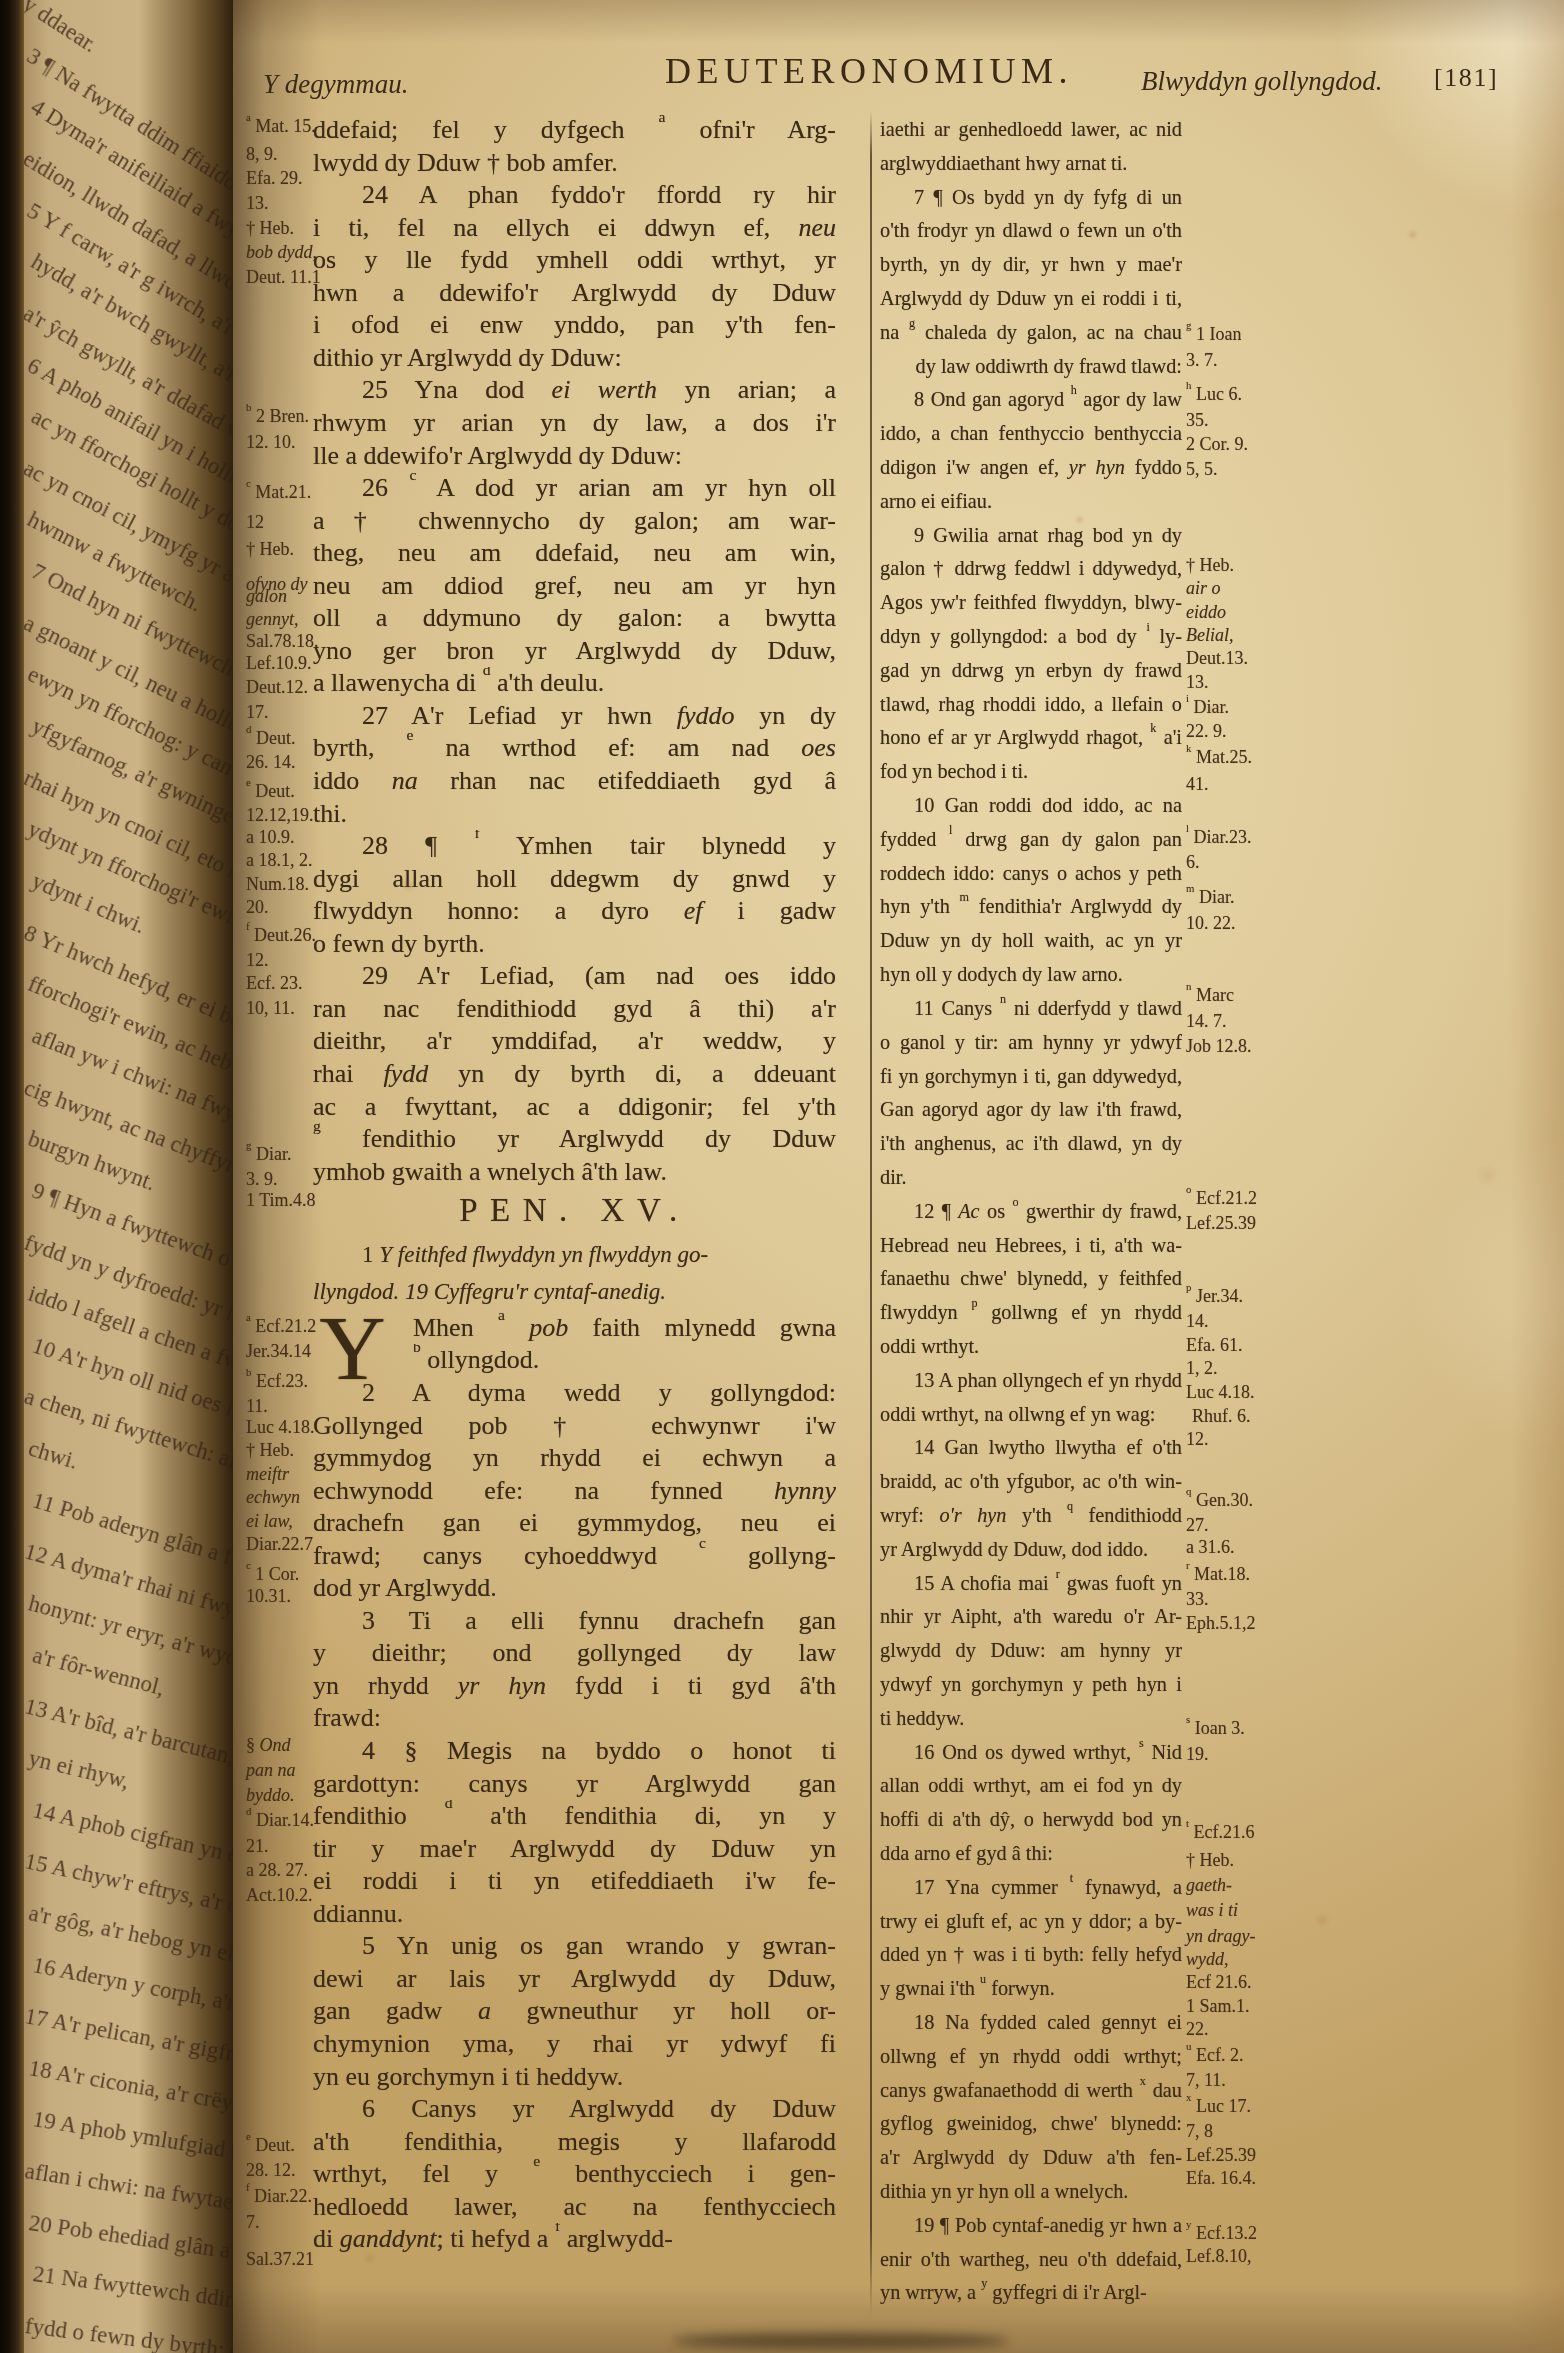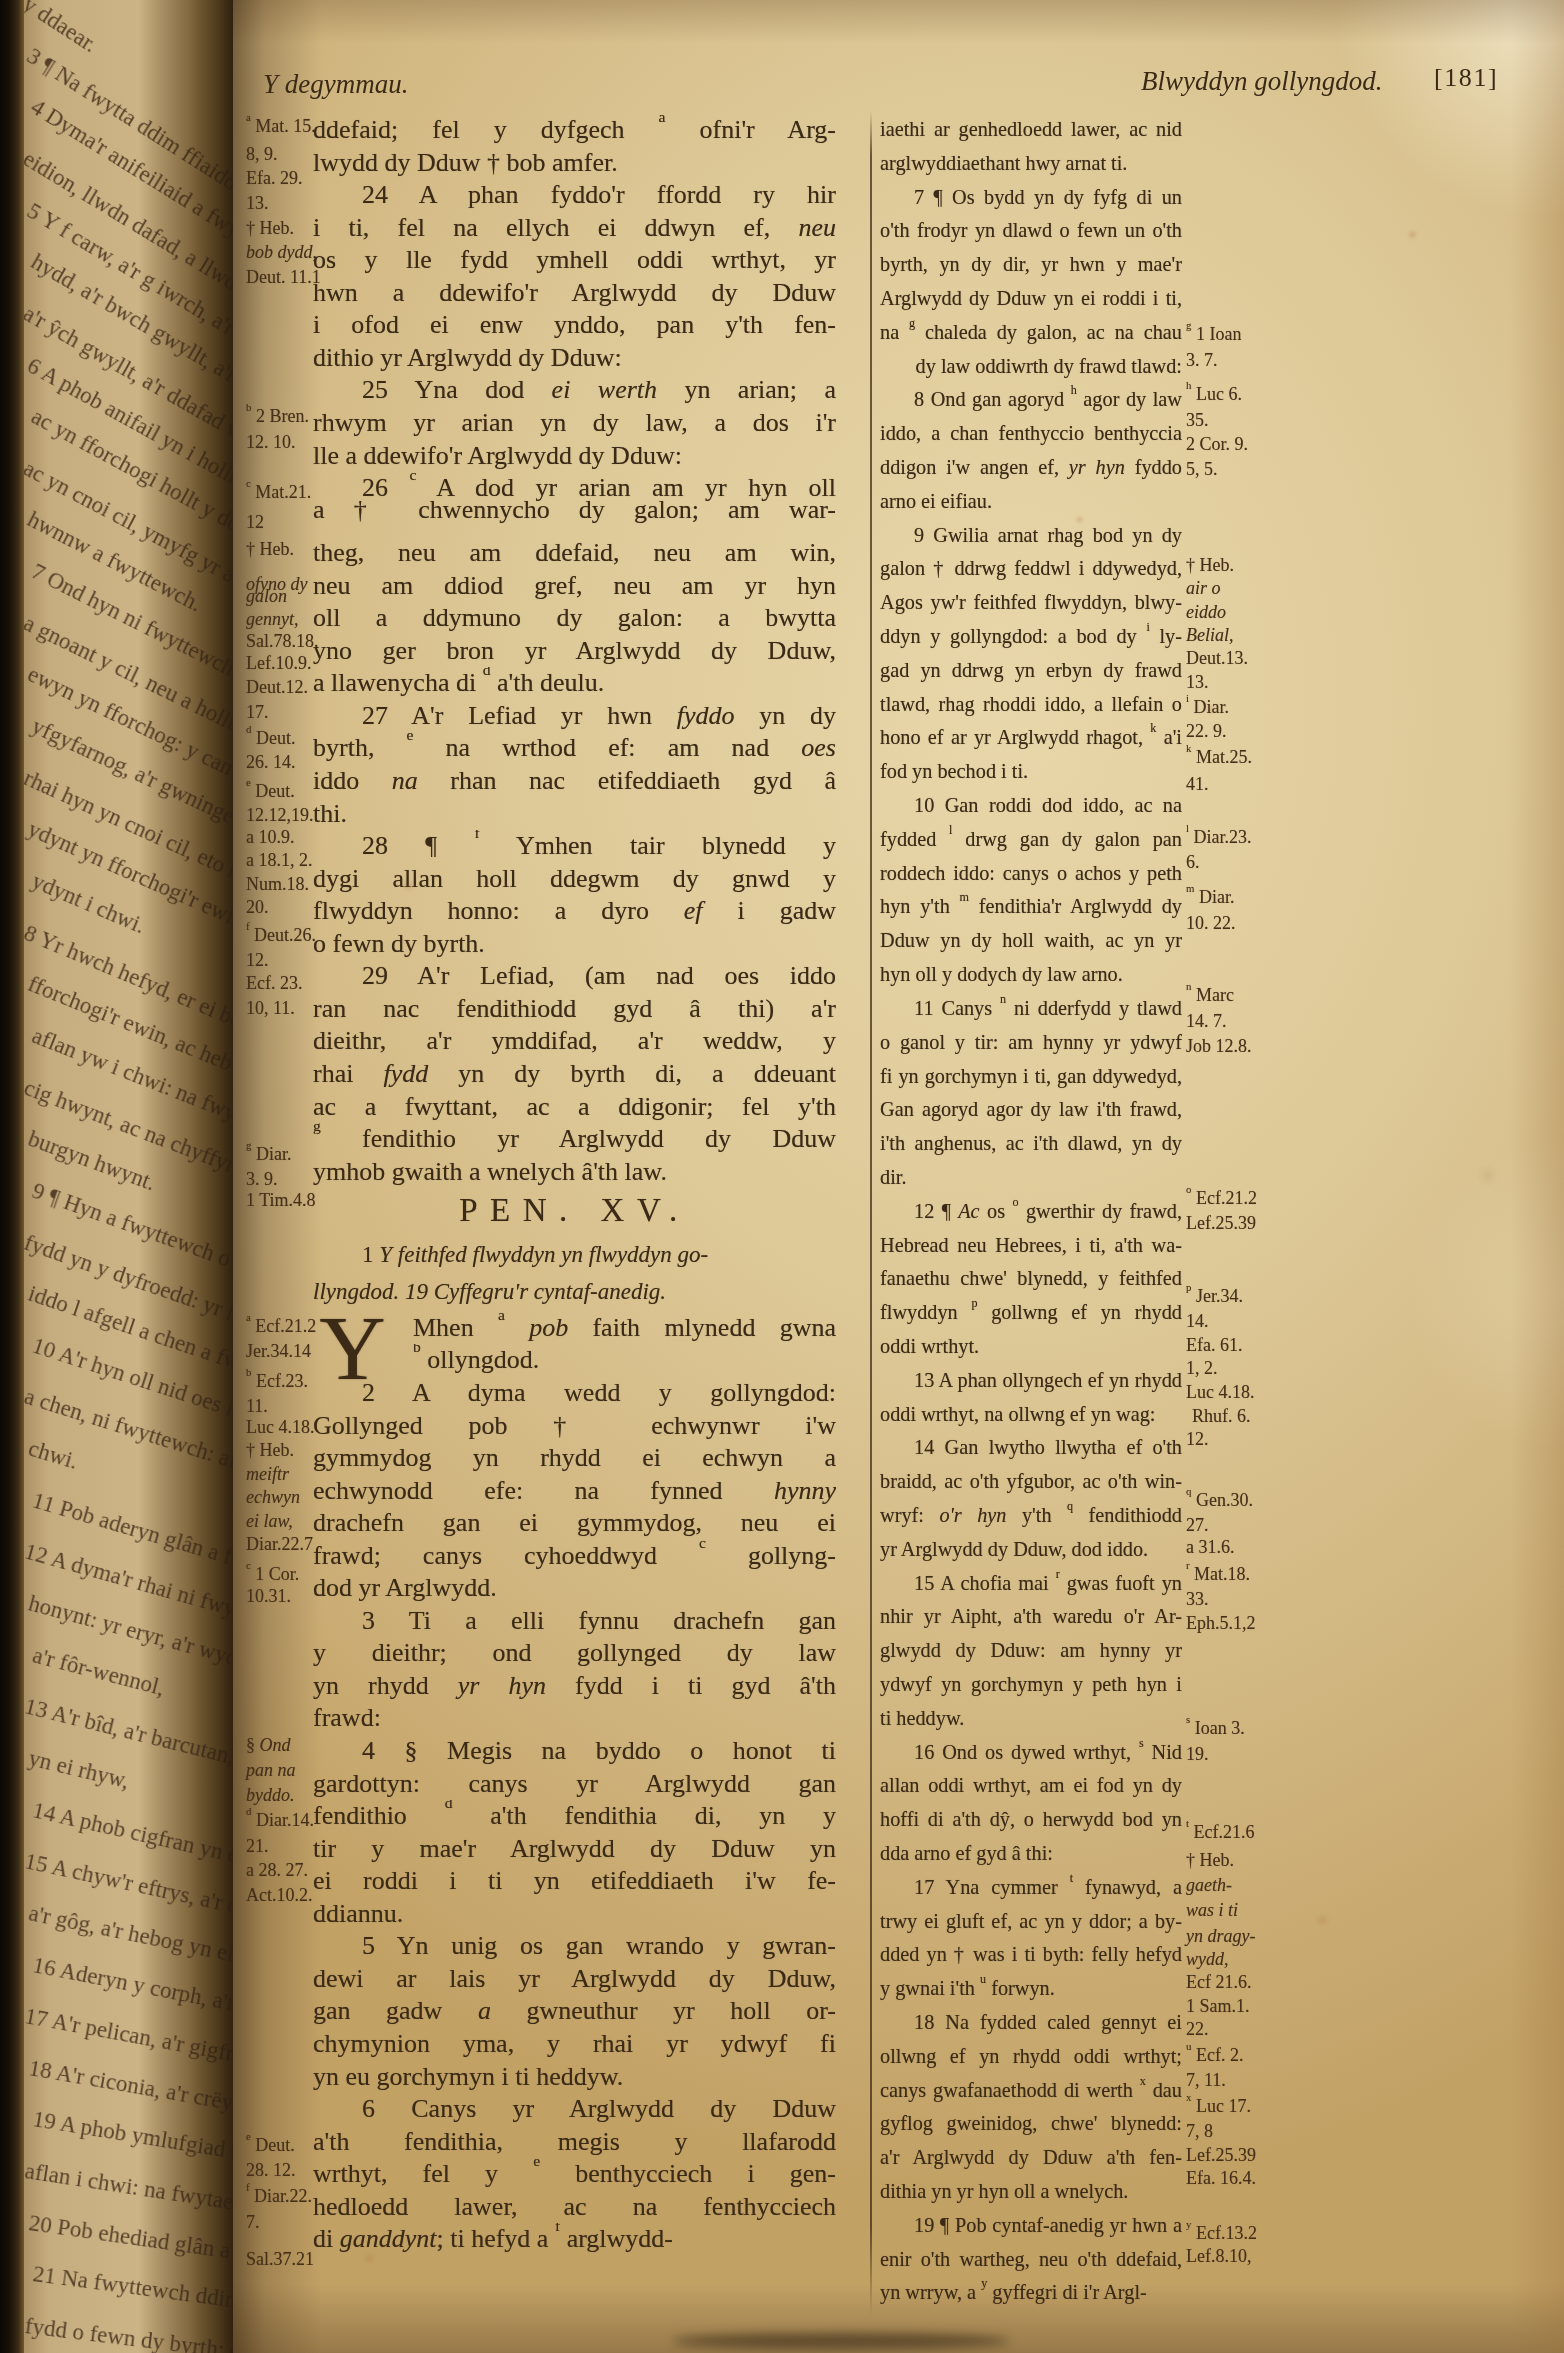--- a/index.html
+++ b/index.html
@@ -116,20 +116,21 @@
       <div class="strip-line" style="top: 2055px; left: 7px; transform: rotate(9.8deg);">18 A'r ciconia, a'r crëyr yn</div>
       <div class="strip-line" style="top: 2106px; left: 11px; transform: rotate(9.22deg);">19 A phob ymlufgiad ehedog</div>
       <div class="strip-line" style="top: 2158px; left: 3.1px; transform: rotate(8.64deg);">aflan i chwi: na fwytaer</div>
       <div class="strip-line" style="top: 2210px; left: 7px; transform: rotate(8.06deg);">20 Pob ehediad glân a fwyt</div>
       <div class="strip-line" style="top: 2261px; left: 11px; transform: rotate(7.48deg);">21 Na fwyttewch ddim burgyn</div>
       <div class="strip-line" style="top: 2313px; left: 3.1px; transform: rotate(6.9deg);">fydd o fewn dy byrth: canys</div>
     </div>
   <div id="edge"></div>
 
   <div class="htxt" id="h-left">Y degymmau.</div>
+  <div class="htxt" id="h-center">DEUTERONOMIUM.</div>
   <div class="htxt" id="h-right">Blwyddyn gollyngdod.</div>
   <div class="htxt" id="h-page">[181]</div>
 
   <div id="notes-left">
       <div class="note" style="top: 117px;"><sup>a</sup> Mat. 15.</div>
       <div class="note" style="top: 145px;">8, 9.</div>
       <div class="note" style="top: 169px;">Efa. 29.</div>
       <div class="note" style="top: 194px;">13.</div>
       <div class="note" style="top: 219px;">† Heb.</div>
       <div class="note" style="top: 243px;"><i>bob dydd,</i></div>
@@ -192,21 +193,21 @@
       <div class="bline ind" style="top: 65px;">24 A phan fyddo'r ffordd ry hir</div>
       <div class="bline" style="top: 98px;">i ti, fel na ellych ei ddwyn ef, <i>neu</i></div>
       <div class="bline" style="top: 130px;">os y lle fydd ymhell oddi wrthyt, yr</div>
       <div class="bline" style="top: 163px;">hwn a ddewifo'r Arglwydd dy Dduw</div>
       <div class="bline" style="top: 195px;">i ofod ei enw ynddo, pan y'th fen-</div>
       <div class="bline nj" style="top: 228px;">dithio yr Arglwydd dy Dduw:</div>
       <div class="bline ind" style="top: 260px;">25 Yna dod <i>ei werth</i> yn arian; a</div>
       <div class="bline" style="top: 293px;">rhwym yr arian yn dy law, a dos i'r</div>
       <div class="bline nj" style="top: 326px;">lle a ddewifo'r Arglwydd dy Dduw:</div>
       <div class="bline ind" style="top: 358px;">26 <sup>c</sup> A dod yr arian am yr hyn oll</div>
-      <div class="bline" style="top: 380px; font-family: Liberation Serif, serif;">a † chwennycho dy galon; am war-</div>
+      <div class="bline" style="top: 391px; font-family: Liberation Serif, serif;">a † chwennycho dy galon; am war-</div>
       <div class="bline" style="top: 423px;">theg, neu am ddefaid, neu am win,</div>
       <div class="bline" style="top: 456px;">neu am ddiod gref, neu am yr hyn</div>
       <div class="bline" style="top: 488px;">oll a ddymuno dy galon: a bwytta</div>
       <div class="bline" style="top: 521px;">yno ger bron yr Arglwydd dy Dduw,</div>
       <div class="bline nj" style="top: 553px;">a llawenycha di <sup>d</sup> a'th deulu.</div>
       <div class="bline ind" style="top: 586px;">27 A'r Lefiad yr hwn <i>fyddo</i> yn dy</div>
       <div class="bline" style="top: 618px;">byrth, <sup>e</sup> na wrthod ef: am nad <i>oes</i></div>
       <div class="bline" style="top: 651px;">iddo <i>na</i> rhan nac etifeddiaeth gyd â</div>
       <div class="bline nj" style="top: 684px;">thi.</div>
       <div class="bline ind" style="top: 716px;">28 ¶ <sup>f</sup> Ymhen tair blynedd y</div>

